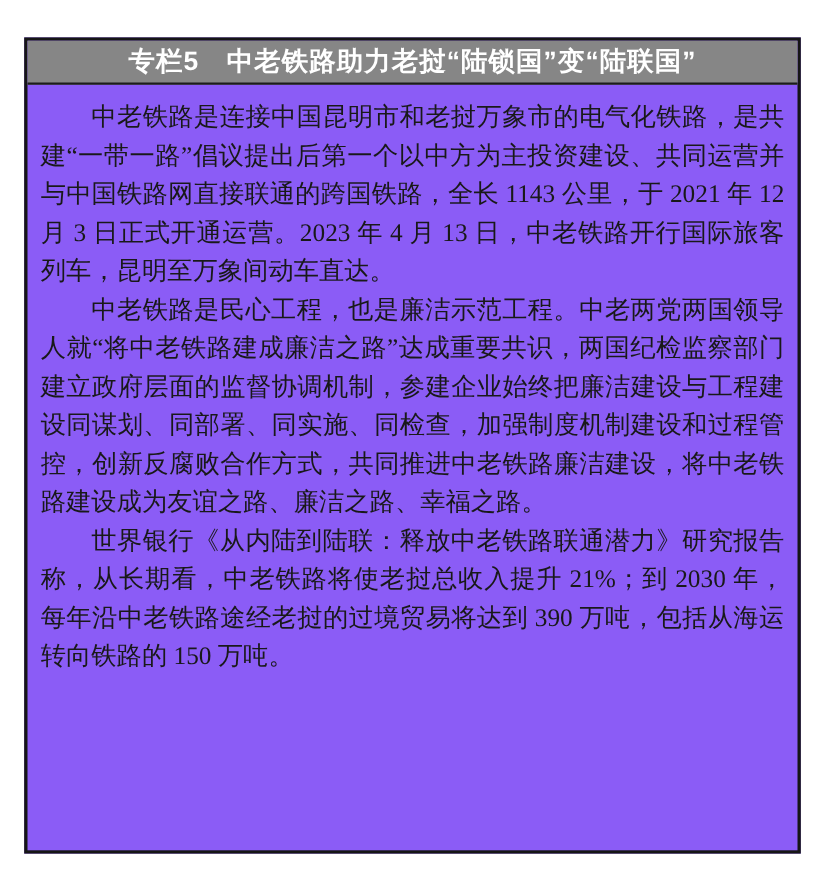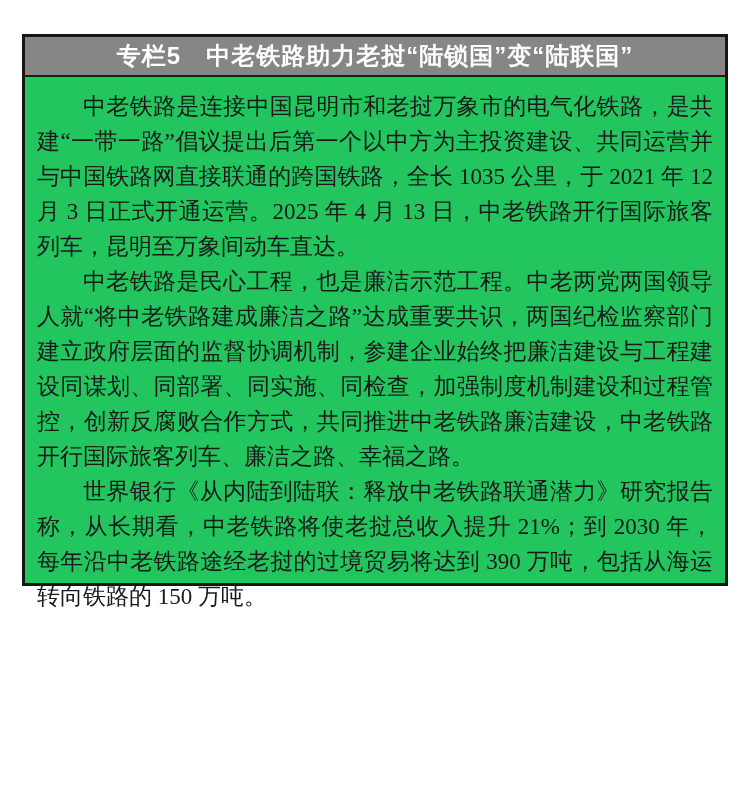--- a/index.html
+++ b/index.html
@@ -14,24 +14,24 @@
     position: relative;
     width: 750px;
     height: 801px;
     background: #ffffff;
   }
   .column-box {
     position: absolute;
     left: 22px;
     top: 34px;
     width: 706px;
-    height: 552px;
+    height: 742px;
     box-sizing: border-box;
     border: 3px solid #161616;
-    background: #22c55e;
+    background: #8b5cf6;
   }
   .box-header {
     box-sizing: border-box;
     height: 40px;
     background: #868686;
     border-bottom: 2px solid #1c1c1c;
     display: flex;
     align-items: center;
     justify-content: center;
   }
@@ -60,18 +60,18 @@
 </style>
 </head>
 <body>
 
 <div class="page">
   <div class="column-box">
     <div class="box-header">
       <span class="box-title">专栏5　中老铁路助力老挝“陆锁国”变“陆联国”</span>
     </div>
     <div class="box-body">
-      <p>中老铁路是连接中国昆明市和老挝万象市的电气化铁路，是共建“一带一路”倡议提出后第一个以中方为主投资建设、共同运营并与中国铁路网直接联通的跨国铁路，全长 1035 公里，于 2021 年 12 月 3 日正式开通运营。2025 年 4 月 13 日，中老铁路开行国际旅客列车，昆明至万象间动车直达。</p>
-      <p>中老铁路是民心工程，也是廉洁示范工程。中老两党两国领导人就“将中老铁路建成廉洁之路”达成重要共识，两国纪检监察部门建立政府层面的监督协调机制，参建企业始终把廉洁建设与工程建设同谋划、同部署、同实施、同检查，加强制度机制建设和过程管控，创新反腐败合作方式，共同推进中老铁路廉洁建设，中老铁路开行国际旅客列车、廉洁之路、幸福之路。</p>
+      <p>中老铁路是连接中国昆明市和老挝万象市的电气化铁路，是共建“一带一路”倡议提出后第一个以中方为主投资建设、共同运营并与中国铁路网直接联通的跨国铁路，全长 1143 公里，于 2021 年 12 月 3 日正式开通运营。2023 年 4 月 13 日，中老铁路开行国际旅客列车，昆明至万象间动车直达。</p>
+      <p>中老铁路是民心工程，也是廉洁示范工程。中老两党两国领导人就“将中老铁路建成廉洁之路”达成重要共识，两国纪检监察部门建立政府层面的监督协调机制，参建企业始终把廉洁建设与工程建设同谋划、同部署、同实施、同检查，加强制度机制建设和过程管控，创新反腐败合作方式，共同推进中老铁路廉洁建设，将中老铁路建设成为友谊之路、廉洁之路、幸福之路。</p>
       <p>世界银行《从内陆到陆联：释放中老铁路联通潜力》研究报告称，从长期看，中老铁路将使老挝总收入提升 21%；到 2030 年，每年沿中老铁路途经老挝的过境贸易将达到 390 万吨，包括从海运转向铁路的 150 万吨。</p>
     </div>
   </div>
 </div>
 
 </body></html>

